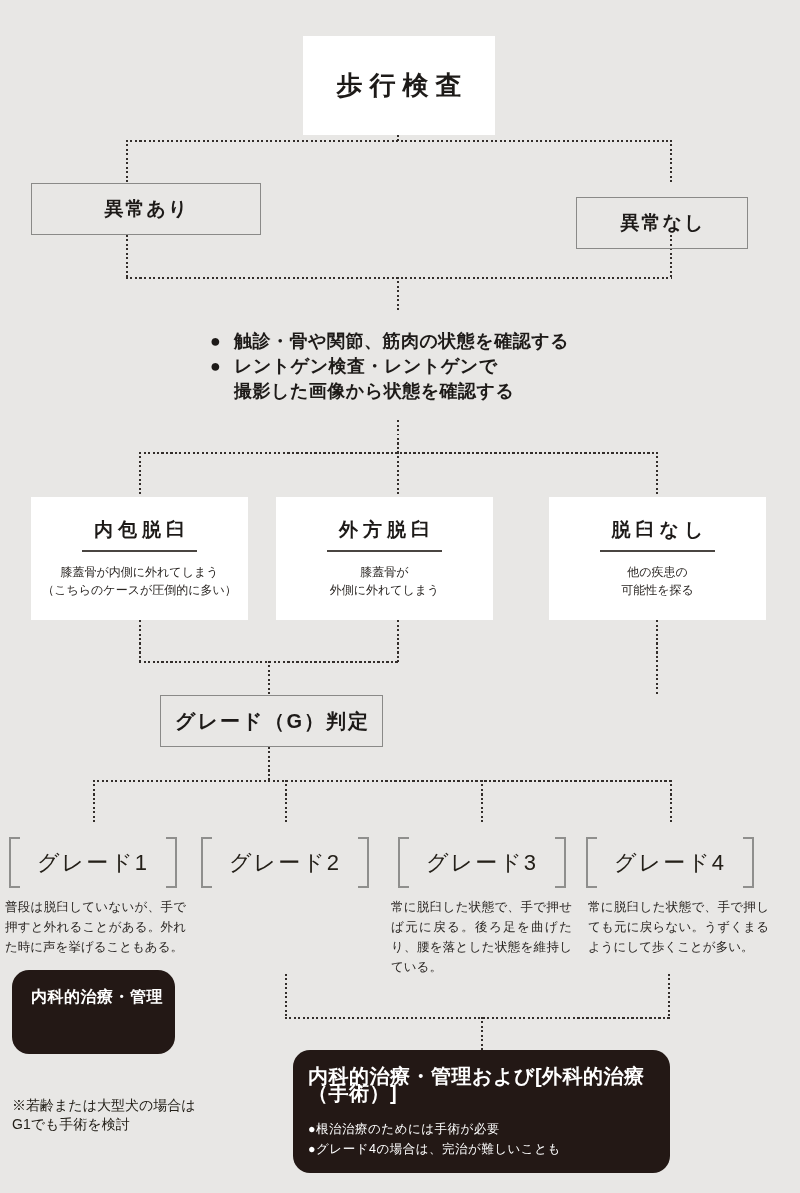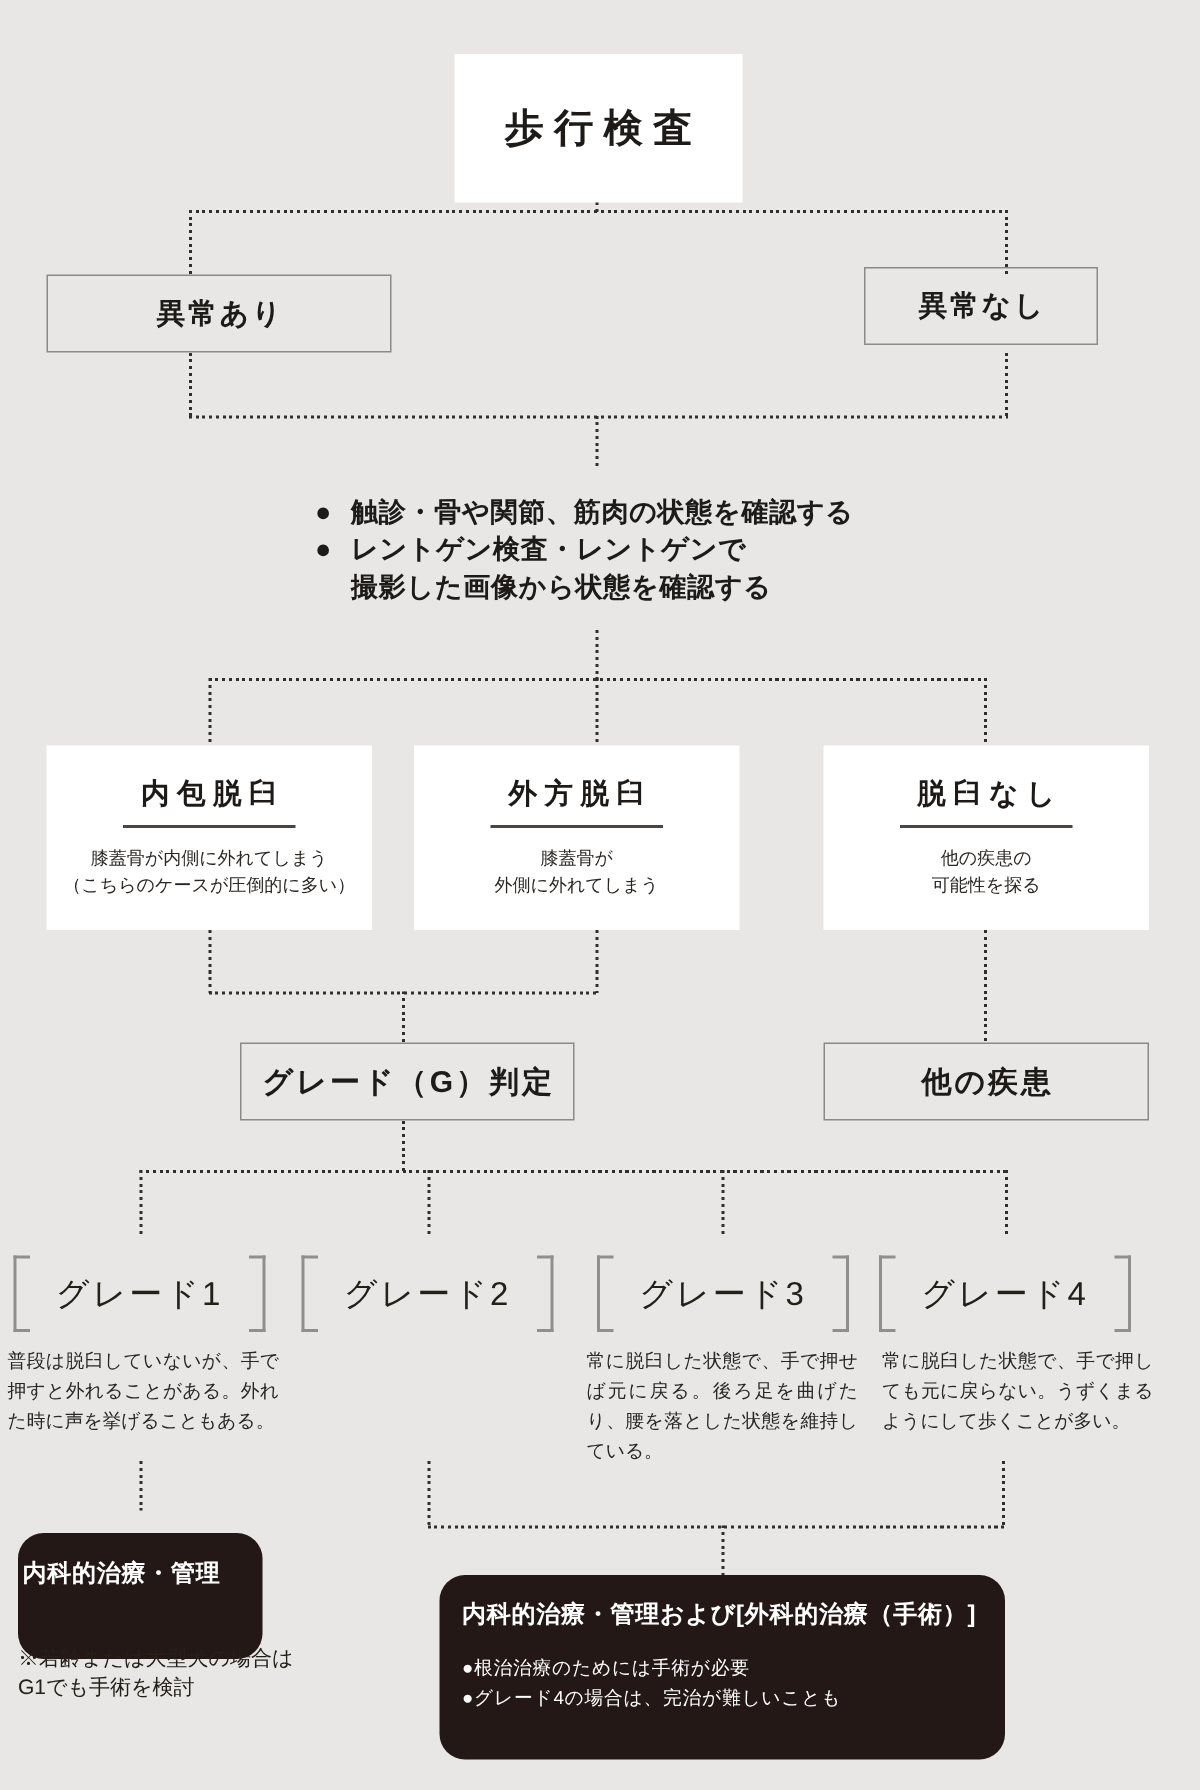--- a/index.html
+++ b/index.html
@@ -38,24 +38,24 @@
       font-size:22px;font-weight:500;letter-spacing:2px;color:#242019;}
   .grade-h::before,.grade-h::after{content:"";position:absolute;top:0;bottom:0;width:11px;
       border:2px solid #8f8f8d;box-sizing:border-box;}
   .grade-h::before{left:0;border-right:none;}
   .grade-h::after{right:0;border-left:none;}
 
   .grade-d{position:absolute;top:897px;width:181px;font-size:12.5px;line-height:20px;
       text-align:justify;color:#2a2623;}
 
   .dark-node{position:absolute;background:#231815;border-radius:17px;color:#ffffff;box-sizing:border-box;}
-  .dark1{left:12px;top:1022px;width:163px;height:84px;padding:17px 0 0 3px;
+  .dark1{left:12px;top:970px;width:163px;height:84px;padding:17px 0 0 19px;
       font-size:16px;font-weight:bold;letter-spacing:0.5px;}
   .dark2{left:293px;top:1050px;width:377px;height:123px;padding:18px 14px 0 15px;}
-  .dark2 .t{font-size:16px;font-weight:bold;letter-spacing:0.5px;line-height:17px;}
+  .dark2 .t{font-size:20px;font-weight:bold;letter-spacing:0.5px;line-height:17px;}
   .dark2 .b{margin-top:17px;font-size:12.5px;line-height:20px;letter-spacing:0.5px;}
 
   .footnote{position:absolute;left:12px;top:1096px;font-size:14px;line-height:19px;color:#242019;}
 </style>
 </head>
 <body>
 
 <div id="canvas">
 
   <i class="dv" style="left:397px;top:108px;height:34px"></i>
@@ -88,21 +88,21 @@
   <i class="dh" style="left:285px;top:1017px;width:385px"></i>
   <i class="dv" style="left:481px;top:1017px;height:34px"></i>
 
   <div class="white-node title-node" style="left:303px;top:36px;width:192px;height:99px">
     <span>歩行検査</span>
   </div>
 
   <div class="outline-node" style="left:31px;top:183px;width:230px;height:52px">
     <span>異常あり</span>
   </div>
-  <div class="outline-node" style="left:576px;top:178px;width:156px;height:52px">
+  <div class="outline-node" style="left:576px;top:197px;width:172px;height:52px">
     <span>異常なし</span>
   </div>
 
   <div class="notes">
     <div class="row">
       <span class="blt">●</span>
       <span>触診・骨や関節、筋肉の状態を確認する</span>
     </div>
     <div class="row">
       <span class="blt">●</span>
@@ -132,23 +132,20 @@
     <div class="hd">脱臼なし</div>
     <div class="ds">
       <span>他の疾患の</span><br>
       <span>可能性を探る</span>
     </div>
   </div>
 
   <div class="outline-node judge" style="left:160px;top:695px;width:223px;height:52px">
     <span>グレード（G）判定</span>
   </div>
-  <div class="outline-node judge" style="left:549px;top:695px;width:217px;height:52px">
-    <span>他の疾患</span>
-  </div>
 
   <div class="grade-h" style="left:9px">
     <span>グレード1</span>
   </div>
   <div class="grade-h" style="left:201px">
     <span>グレード2</span>
   </div>
   <div class="grade-h" style="left:398px">
     <span>グレード3</span>
   </div>

